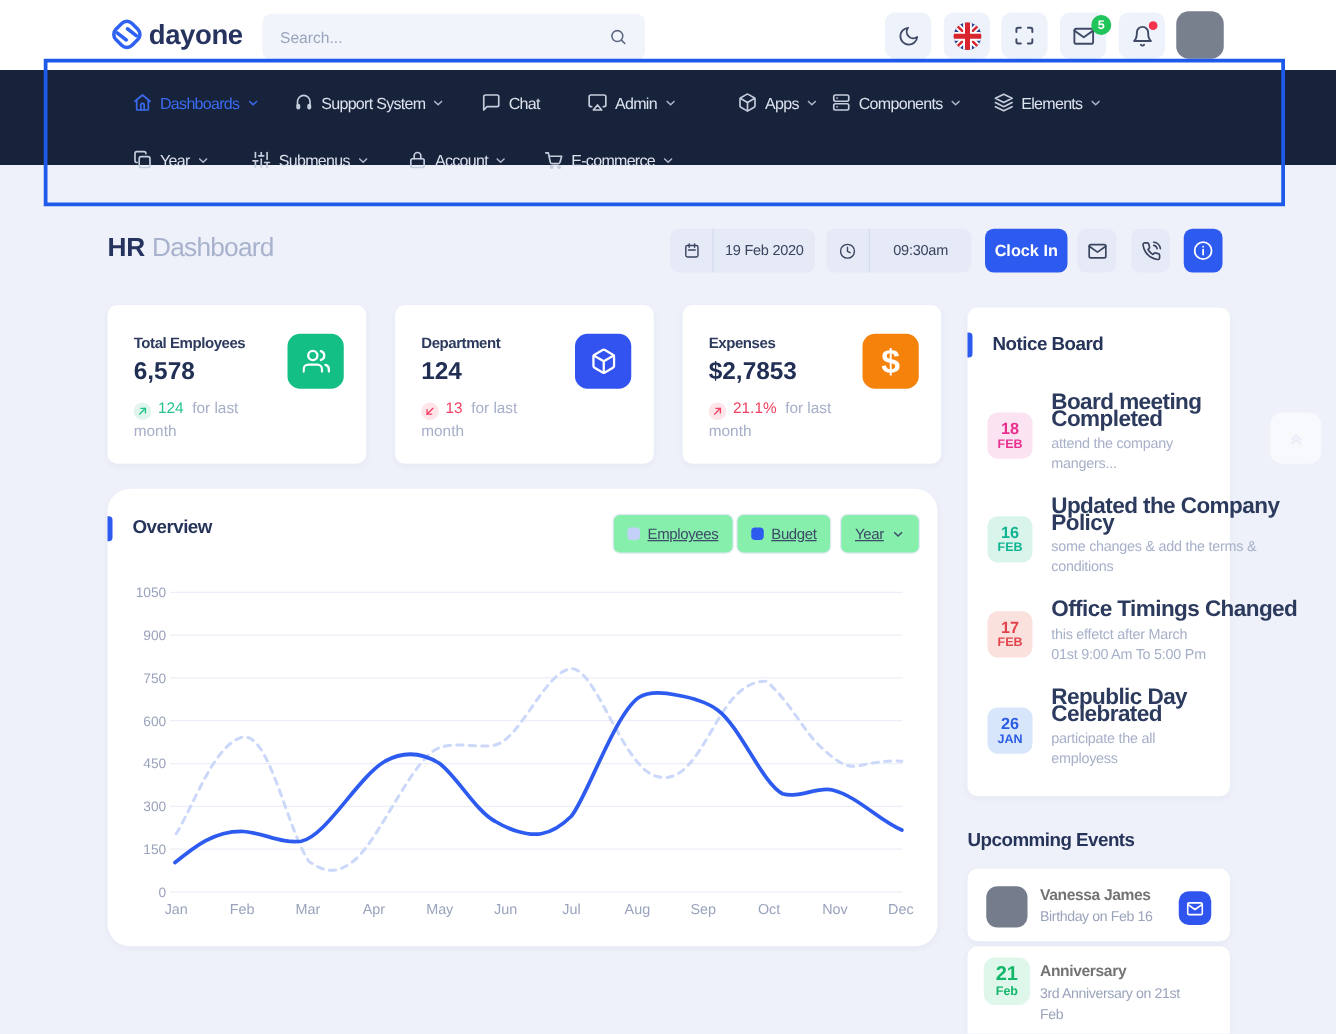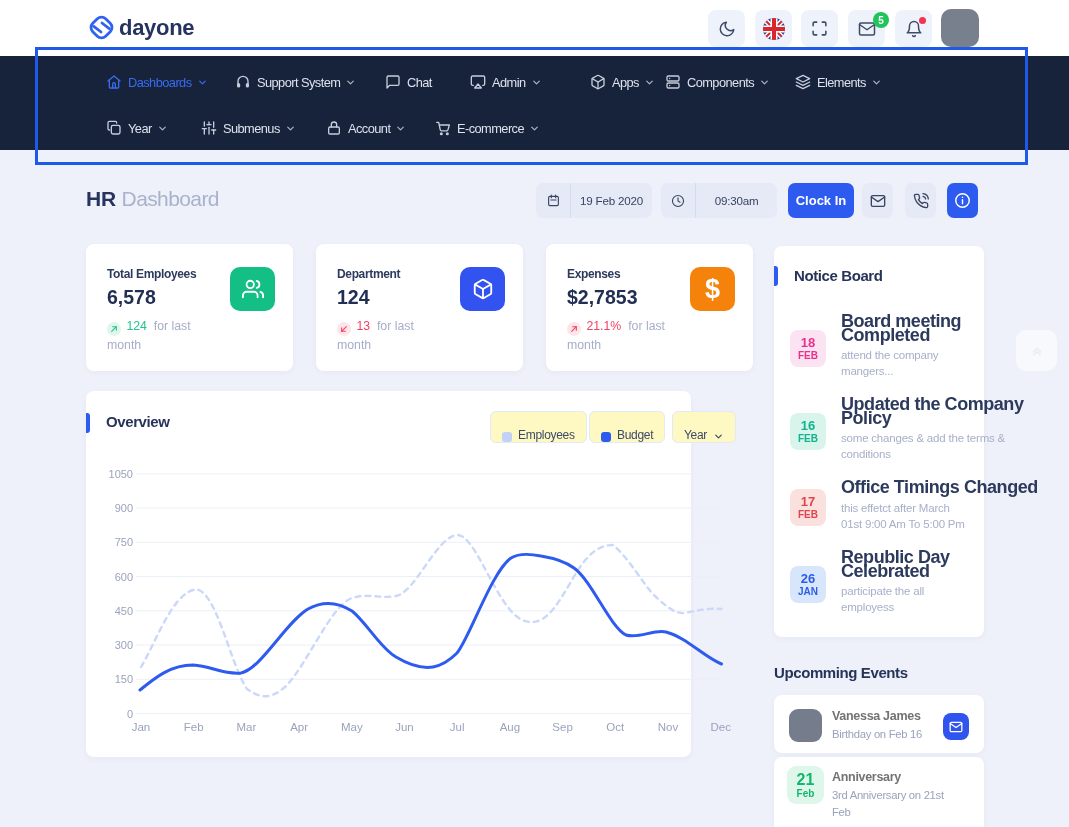--- a/index.html
+++ b/index.html
@@ -11,21 +11,21 @@
 .logo { position:absolute; left:88px; top:14px; display:flex; align-items:center; }
 .logo-txt { font-size:22px; font-weight:700; color:#25335e; letter-spacing:-0.3px; margin-left:4px; }
 .search { position:absolute; left:210px; top:11px; width:306px; height:37px; background:#f1f4fb; border-radius:7px; display:flex; align-items:center; padding:0 14px; }
 .search span { color:#9aa4bd; font-size:12.5px; flex:1; }
 .hbtn { position:absolute; top:10px; width:37px; height:37px; background:#eef2fa; border-radius:8px; display:flex; align-items:center; justify-content:center; }
 .avatar { position:absolute; left:941px; top:9px; width:38px; height:38px; background:#787f8d; border-radius:10px; }
 .badge5 { position:absolute; right:-4px; top:2px; width:16px; height:16px; background:#1fc45a; border-radius:50%; color:#fff; font-size:10px; font-weight:700; display:flex; align-items:center; justify-content:center; }
 .reddot { position:absolute; right:6px; top:7px; width:7px; height:7px; background:#f5334f; border-radius:50%; }
 
 
-.nav { position:absolute; left:0; top:56px; width:1069px; height:94px; background:#17233a; }
+.nav { position:absolute; left:0; top:56px; width:1069px; height:76px; background:#17233a; }
 .nitem { position:absolute; display:flex; align-items:center; color:#dee4f0; font-size:12.8px; font-weight:500; height:20px; letter-spacing:-0.55px; }
 .nitem svg.mi { margin-right:6px; }
 .nitem svg.ch { margin-left:5px; }
 .nitem.active { color:#3a6af0; }
 .row1 { top:16px; }
 .row2 { top:62px; }
 .outline { position:absolute; left:35px; top:47px; width:993px; height:118px; border:3.5px solid #1d5ae9; }
 
 
 .pgtitle { position:absolute; left:86px; top:187px; font-size:21px; font-weight:700; color:#25335e; letter-spacing:-0.2px; }
@@ -41,21 +41,21 @@
 .stat .t { font-size:12px; font-weight:700; color:#2c3a5d; letter-spacing:-0.35px; }
 .stat .n { font-size:19.5px; font-weight:700; color:#222f55; margin-top:5px; }
 .stat .sub { font-size:12.3px; color:#a6aec8; margin-top:8px; line-height:18px; width:114px; }
 .stat .cir { display:inline-flex; width:14px; height:14px; border-radius:50%; align-items:center; justify-content:center; vertical-align:-3px; margin-right:2px; }
 .stat .ic { position:absolute; right:18px; top:23px; width:45px; height:44px; border-radius:10px; display:flex; align-items:center; justify-content:center; }
 
 .ttl { font-size:15px; font-weight:700; color:#27345a; letter-spacing:-0.4px; }
 .bluebar { position:absolute; left:0; width:4px; height:28px; background:#2e5bef; border-radius:0 3px 3px 0; }
 
 
-.pill { position:absolute; top:411px; height:32px; border:1px solid #e3e9f5; border-radius:6px; display:flex; align-items:flex-end; font-size:12px; letter-spacing:-0.3px; color:#3c4a66; padding:0 11px; background:#fef9c3; }
+.pill { position:absolute; top:411px; height:32px; border:1px solid #e3e9f5; border-radius:6px; display:flex; align-items:center; font-size:12px; letter-spacing:-0.3px; color:#3c4a66; padding:0 11px; background:#86efac;text-decoration:underline; }
 .sw { width:10px; height:10px; border-radius:3px; margin-right:6px; }
 
 
 .nb-item { position:absolute; left:16px; width:178px; display:flex; }
 .nb-badge { width:36px; height:37px; border-radius:8px; display:flex; flex-direction:column; align-items:center; justify-content:center; font-weight:700; flex:none; margin-right:15px; }
 .nb-badge .d1 { font-size:13px; line-height:14px; }
 .nb-badge .d2 { font-size:10px; line-height:11px; }
 .nb-t { font-size:18px; font-weight:700; color:#2c3a5d; line-height:13.5px; white-space:nowrap; letter-spacing:-0.45px; }
 .nb-d { font-size:11.5px; color:#a7b0c9; line-height:16.3px; margin-top:5px; letter-spacing:-0.2px; }
 
@@ -66,20 +66,27 @@
 <body>
 
 <div class="header">
   <div class="logo">
     <svg width="27" height="27" viewBox="0 0 24 24">
         <rect x="3.9" y="3.9" width="16.2" height="16.2" rx="5.2" transform="rotate(45 12 12)" fill="none" stroke="#2f62f2" stroke-width="2.5"></rect>
         <path d="M5.1 11.0 L11.6 16.0" stroke="#2f62f2" stroke-width="2.5" stroke-linecap="round"></path>
         <path d="M12.4 8.0 L18.9 13.0" stroke="#2f62f2" stroke-width="2.5" stroke-linecap="round"></path>
       </svg>
     <span class="logo-txt">dayone</span>
+  </div>
+  <div class="search">
+    <span>Search...</span>
+    <svg width="15" height="15" viewBox="0 0 24 24" fill="none" stroke="#5a6680" stroke-width="2" stroke-linecap="round">
+        <circle cx="11" cy="11" r="7"></circle>
+        <line x1="20.5" y1="20.5" x2="16.2" y2="16.2"></line>
+      </svg>
   </div>
   <div class="hbtn" style="left:708px;">
     <svg width="18" height="18" viewBox="0 0 24 24" fill="none" stroke="#3f4b66" stroke-width="2" stroke-linejoin="round">
         <path d="M21 12.79A9 9 0 1 1 11.21 3 7 7 0 0 0 21 12.79z"></path>
       </svg>
   </div>
   <div class="hbtn" style="left:755px;">
     <svg width="24" height="24" viewBox="0 0 24 24">
       <clipPath id="fc">
           <circle cx="12" cy="12" r="11"></circle>
@@ -329,21 +336,21 @@
   <div class="n">$2,7853</div>
   <div class="sub"><span class="cir" style="background:#fde5ea;">
         <svg width="8" height="8" viewBox="0 0 24 24" fill="none" stroke="#f23f62" stroke-width="3.2" stroke-linecap="round" stroke-linejoin="round">
           <line x1="5" y1="19" x2="19" y2="5"></line>
           <polyline points="8 5 19 5 19 16"></polyline>
         </svg>
       </span> <span style="color:#f23f62;">21.1%</span>&nbsp; for last month</div>
   <div class="ic" style="background:#f5820b; font-size:27px; font-weight:700; color:#fff;">$</div>
 </div>
 
-<div class="card" style="left:86px; top:391px; width:605px; height:366px;">
+<div class="card" style="left:86px; top:391px; width:664px; height:366px;border-radius:18px;">
   <div class="bluebar" style="top:22px; height:20px;"></div>
   <div style="position:absolute; left:20px; top:22px;" class="ttl">Overview</div>
   <svg id="chart" width="664" height="320" viewBox="0 0 664 320" style="position:absolute; left:0; top:46px;">
       <line x1="50" y1="36.8" x2="636" y2="36.8" stroke="#eceff7" stroke-width="1"></line>
       <text x="47" y="40.8" text-anchor="end" font-size="11" fill="#9aa3bc">1050</text>
       <line x1="50" y1="71.05" x2="636" y2="71.05" stroke="#eceff7" stroke-width="1"></line>
       <text x="47" y="75.05" text-anchor="end" font-size="11" fill="#9aa3bc">900</text>
       <line x1="50" y1="105.3" x2="636" y2="105.3" stroke="#eceff7" stroke-width="1"></line>
       <text x="47" y="109.3" text-anchor="end" font-size="11" fill="#9aa3bc">750</text>
       <line x1="50" y1="139.55" x2="636" y2="139.55" stroke="#eceff7" stroke-width="1"></line>

